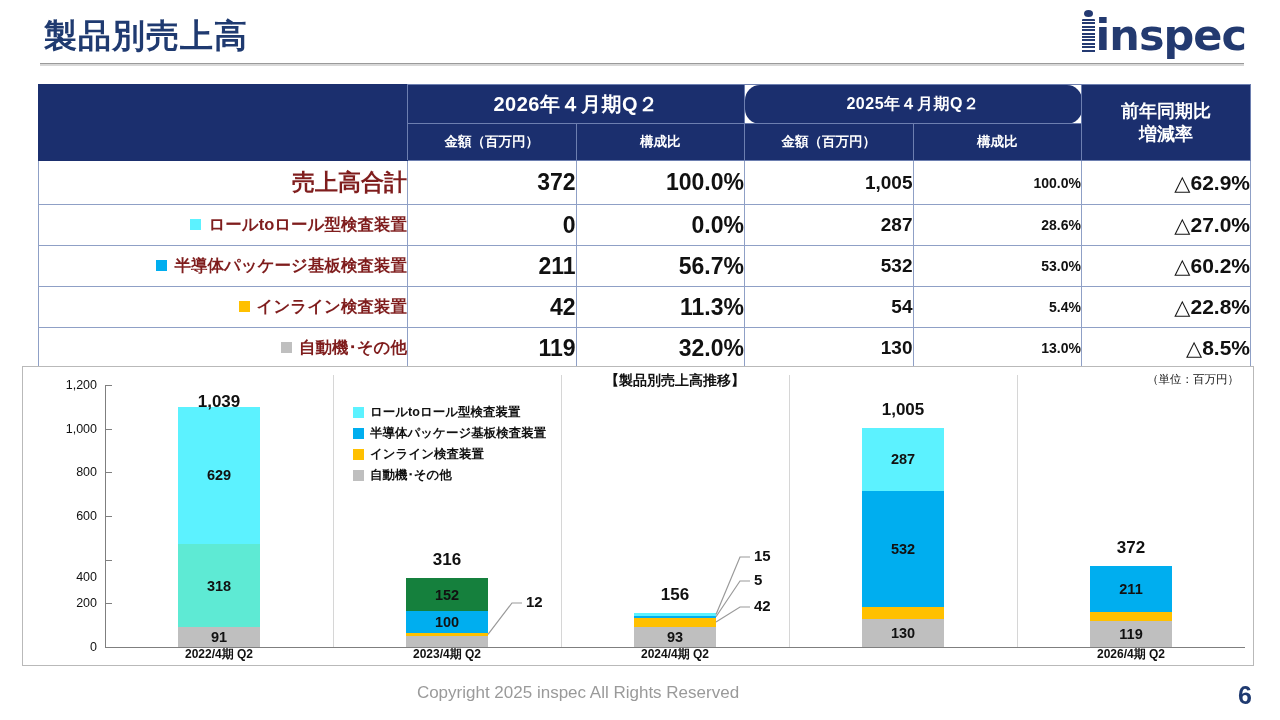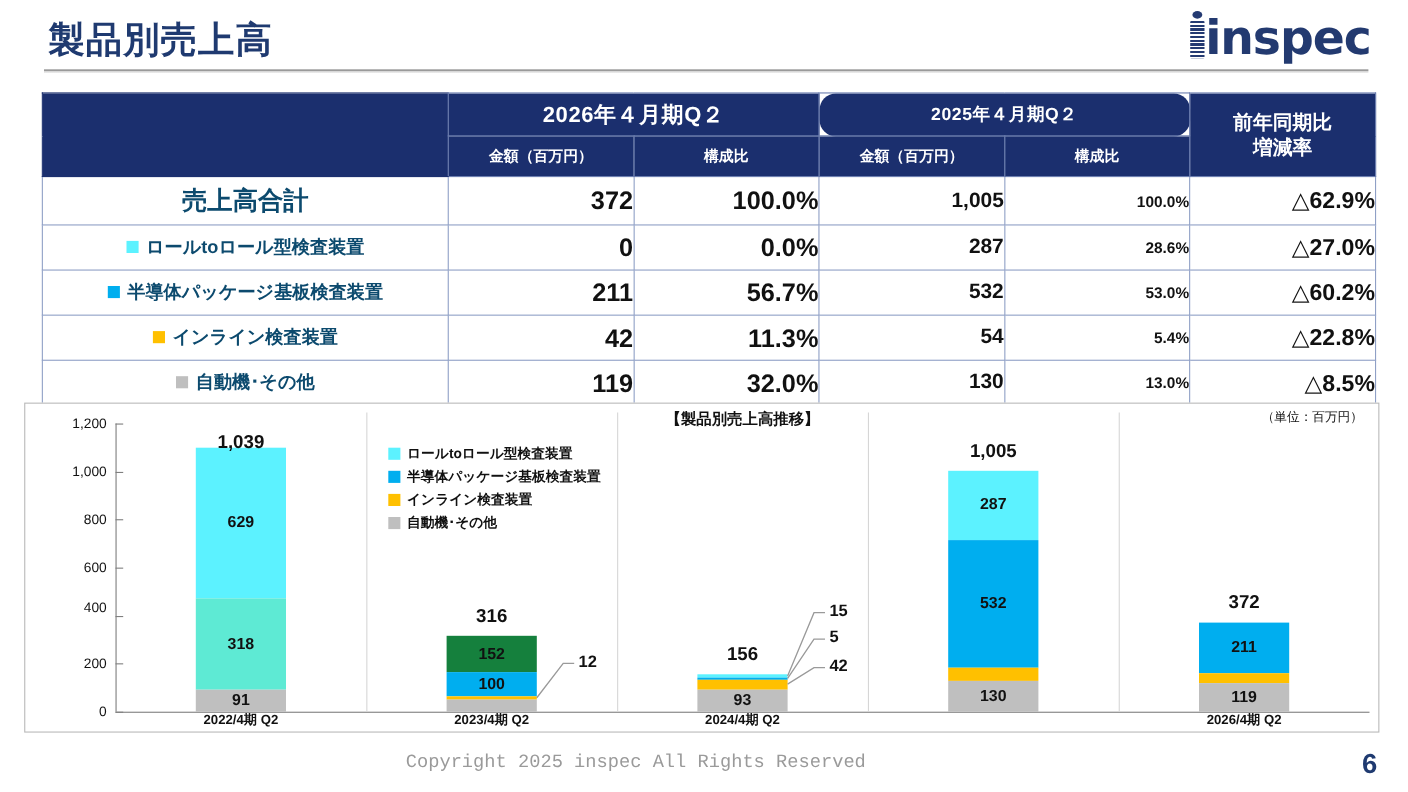--- a/index.html
+++ b/index.html
@@ -98,25 +98,25 @@
   .th-blank { border: 1px solid #1B2F6E; border-right-color: #6d7fb0; }
 
   .data-row td {
     border: 1px solid #8fa0c6;
     height: 40px;
     background: #ffffff;
   }
   .row-total td { height: 43px; }
 
   .cell-label {
-    text-align: center;
+    text-align: right;
     padding-left: 22px;
     font-size: 16.5px;
     font-weight: bold;
-    color: #0c4a6e;
+    color: #7f1d1d;
     white-space: nowrap;
   }
   .cell-label.total {
     font-size: 23px;
     padding-left: 36px;
   }
   .legend-square {
     display: inline-block;
     width: 11px; height: 11px;
     margin-right: 7px;
@@ -271,21 +271,21 @@
     white-space: nowrap;
   }
   .legend-row .legend-square { margin-right: 6px; top: 0; }
 
   
   #footer-copyright {
     position: absolute;
     left: 0; bottom: 17px;
     width: 1156px;
     text-align: center;
-    font-family: Liberation Mono, monospace;
+    font-family: Liberation Sans, sans-serif;
     font-size: 17px;
     color: #9a9a9a;
   }
   #footer-pagenum {
     position: absolute;
     right: 28px; bottom: 10px;
     font-size: 25px;
     font-weight: bold;
     color: #1F3A70;
   }
@@ -373,21 +373,21 @@
 </table>
 
 <div id="chart-panel">
   <div id="chart-title">【製品別売上高推移】</div>
   <div id="chart-unit">（単位：百万円）</div>
 
   <div id="plot">
     <div id="yaxis">
         <div class="ylabel" style="top: 280px;">0</div>
         <div class="ylabel" style="top: 236.333px;">200</div>
-        <div class="ylabel" style="top: 185px;">400</div>
+        <div class="ylabel" style="top: 210px;">400</div>
         <div class="ylabel" style="top: 149px;">600</div>
         <div class="ylabel" style="top: 105.333px;">800</div>
         <div class="ylabel" style="top: 61.6667px;">1,000</div>
         <div class="ylabel" style="top: 18px;">1,200</div>
       </div>
     <div id="axis-line"></div>
     <div id="baseline"></div>
     <div id="bars-layer">
         <div class="vsep" style="left: 310px;"></div>
         <div class="vsep" style="left: 538px;"></div>

